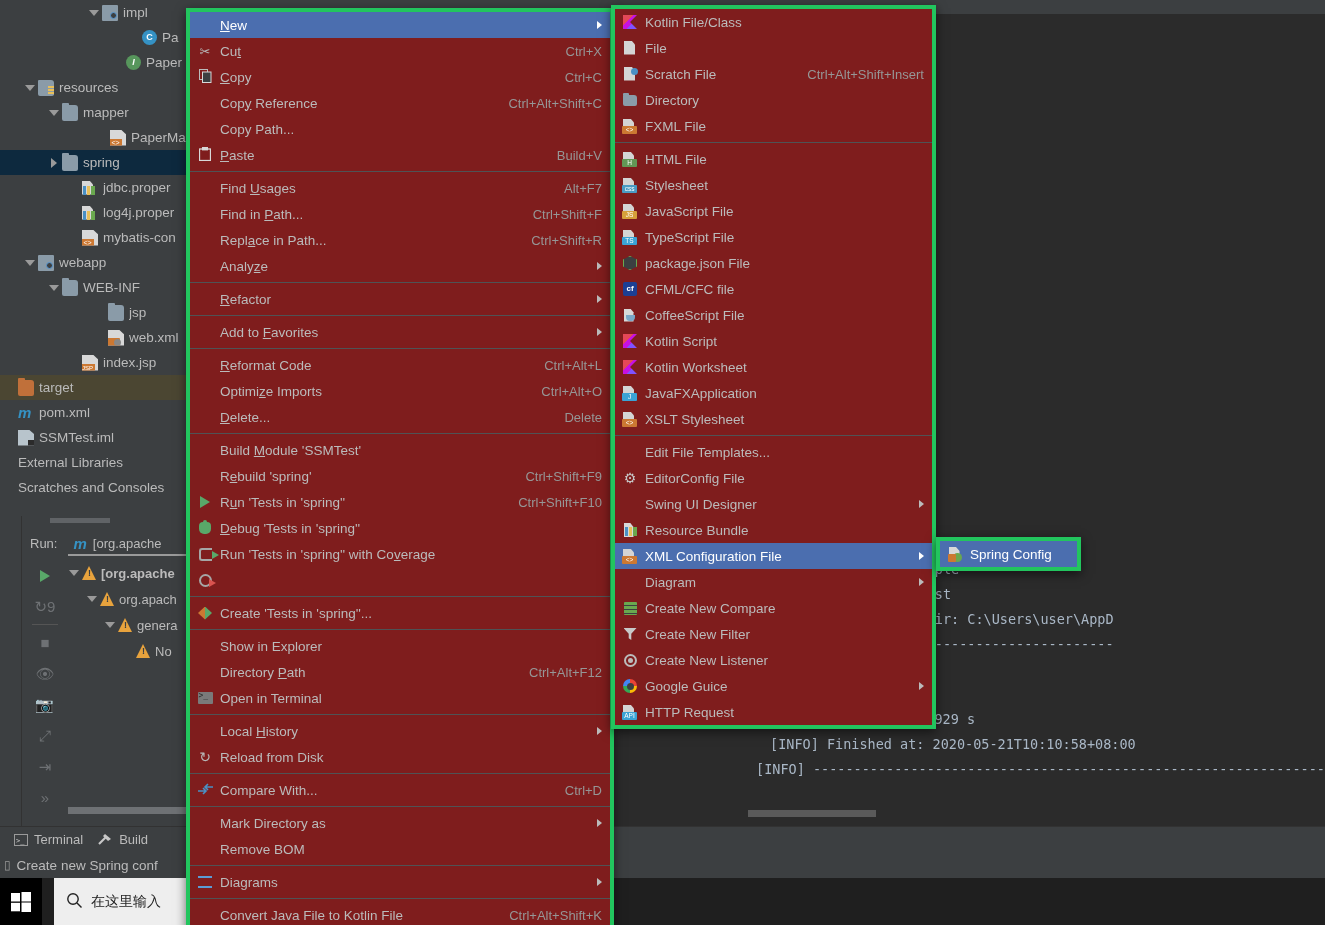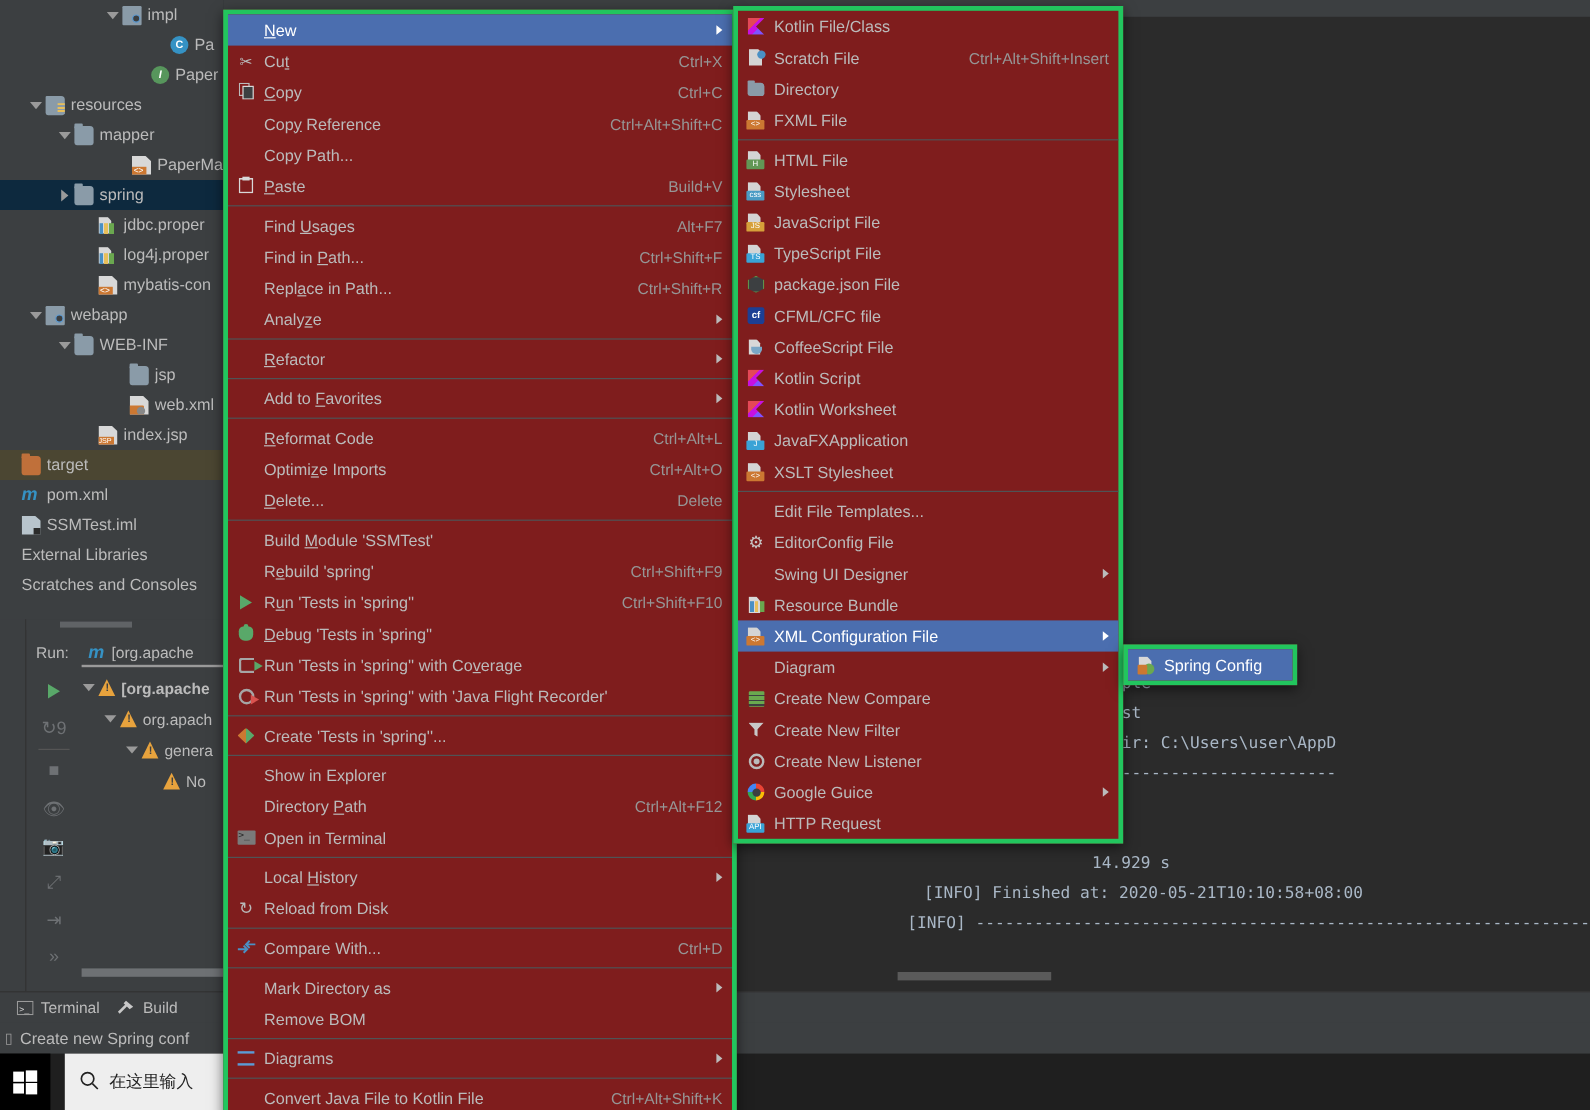--- a/index.html
+++ b/index.html
@@ -598,21 +598,20 @@
       <div class="mi">
         <span class="mico">
           <span class="g-cov"></span>
         </span>
         <span class="mtext">Run 'Tests in 'spring'' with Co<u>v</u>erage</span>
       </div>
       <div class="mi">
         <span class="mico">
           <span class="g-jfr"></span>
         </span>
-        <span class="mtext">Run 'Tests in 'spring'' with 'Java Flight Recorder'</span>
       </div>
       <div class="msep"></div>
       <div class="mi">
         <span class="mico">
           <span class="g-create"></span>
         </span>
         <span class="mtext">Create 'Tests in 'spring''...</span>
       </div>
       <div class="msep"></div>
       <div class="mi">
@@ -683,20 +682,28 @@
       <div class="mi">
         <span class="mico">
           <span class="g-kotlin"></span>
         </span>
         <span class="mtext">Kotlin File/Class</span>
       </div>
       <div class="mi">
         <span class="mico">
           <span style="position: relative; width: 16px; height: 15px;">
             <span class="g-file" style="position: absolute; left: 2px;"></span>
+          </span>
+        </span>
+        <span class="mtext">File</span>
+      </div>
+      <div class="mi">
+        <span class="mico">
+          <span style="position: relative; width: 16px; height: 15px;">
+            <span class="g-file" style="position: absolute; left: 2px;"></span>
             <span style="position: absolute; right: 0px; top: 1px; width: 7px; height: 7px; border-radius: 50%; background: rgb(74, 144, 196);"></span>
           </span>
         </span>
         <span class="mtext">Scratch File</span>
         <span class="macc">Ctrl+Alt+Shift+Insert</span>
       </div>
       <div class="mi">
         <span class="mico">
           <span class="g-folder"></span>
         </span>

